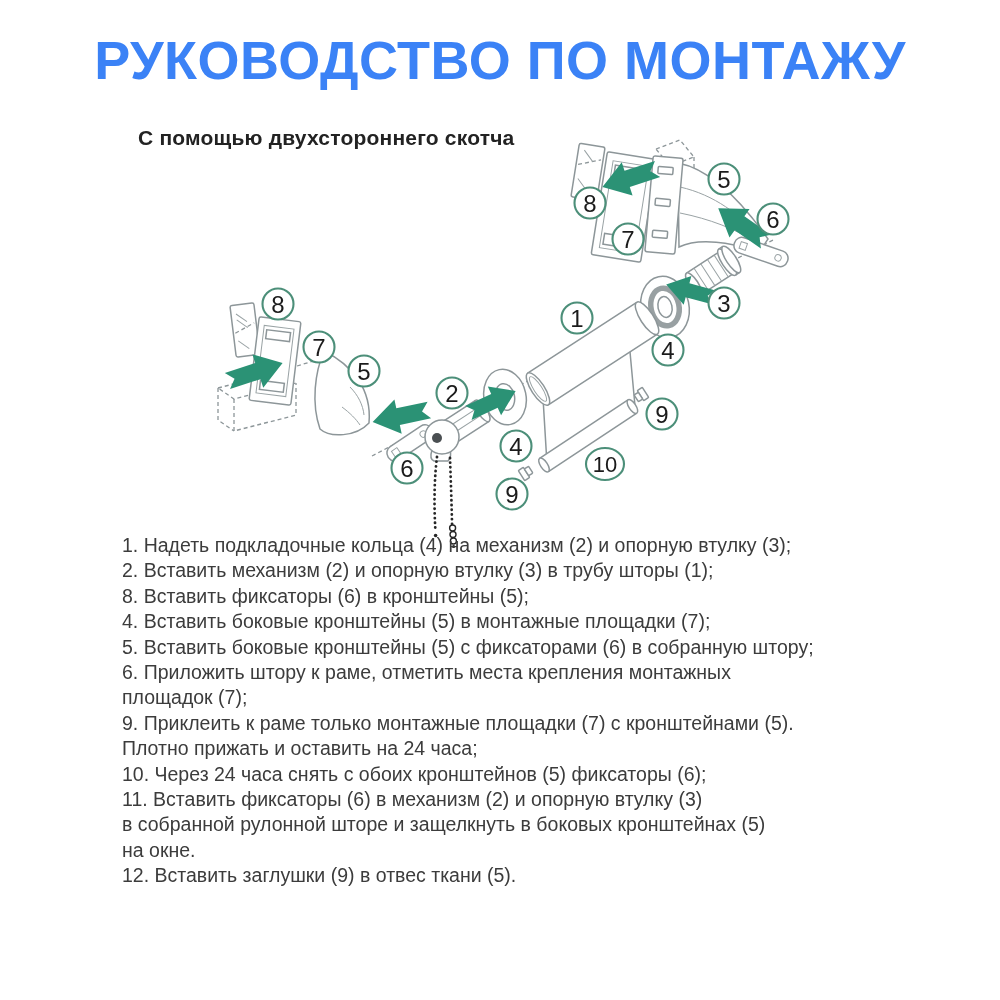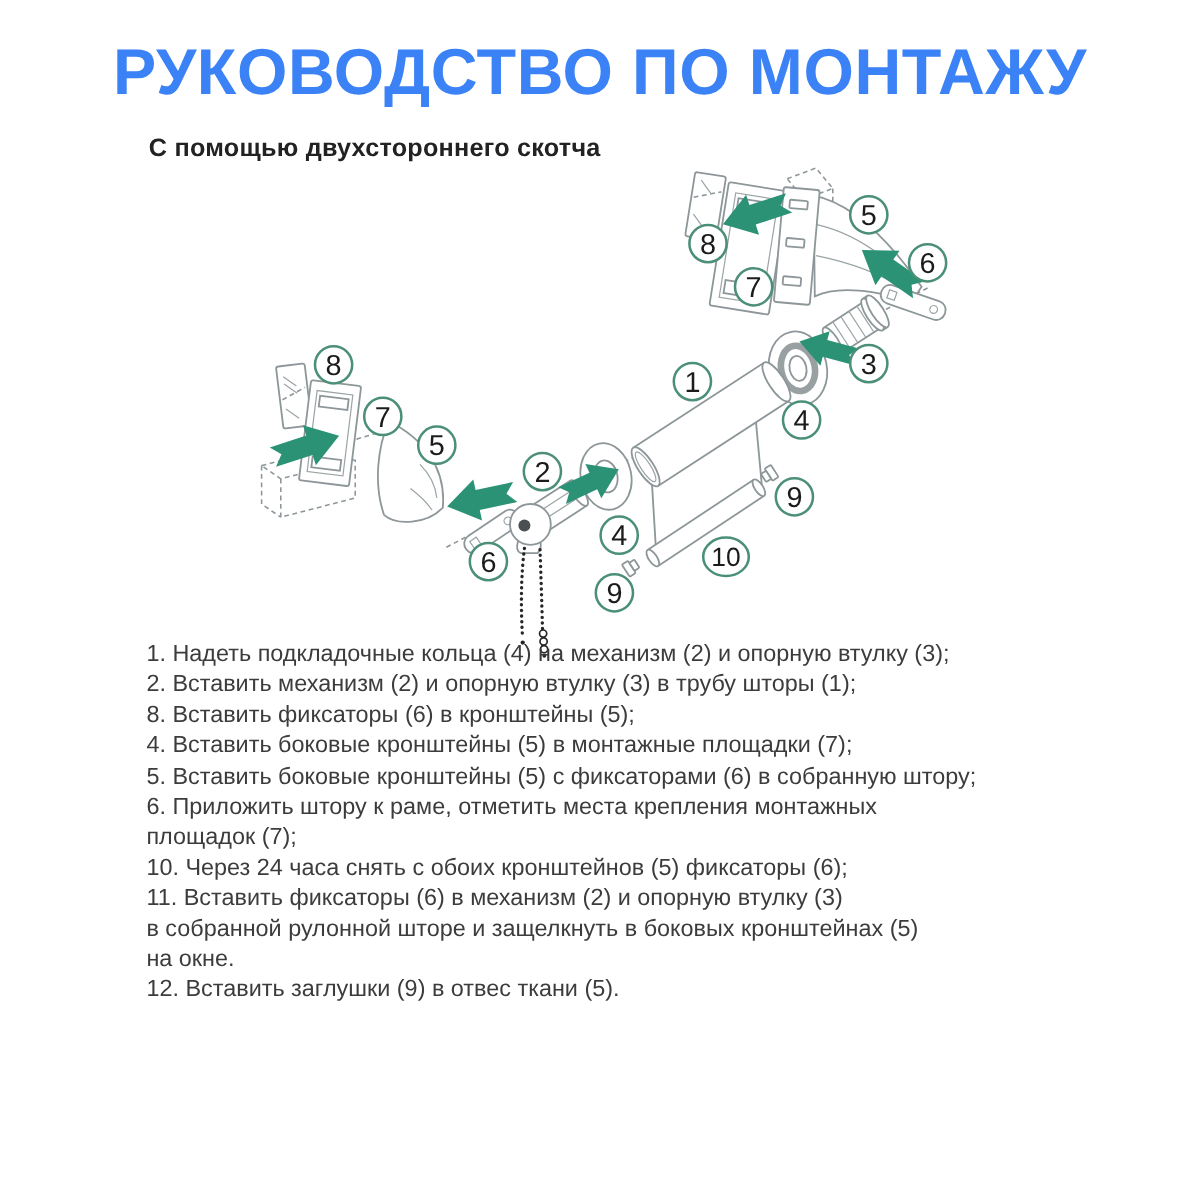--- a/index.html
+++ b/index.html
@@ -6,21 +6,21 @@
   .page{
     position:relative;width:1000px;height:1000px;background:#ffffff;
     font-family:"Liberation Sans", sans-serif;overflow:hidden;
   }
   .title{
     position:absolute;top:33px;left:0;right:0;margin:0;
     text-align:center;font-size:54px;font-weight:700;color:#3b82f6;
     letter-spacing:.5px;line-height:1;
   }
   .subtitle{
-    position:absolute;top:110px;left:122px;margin:2px;
+    position:absolute;top:110px;left:122px;margin:16px;
     font-size:21px;font-weight:700;color:#222;letter-spacing:.2px;
   }
   .diagram{position:absolute;left:120px;top:125px;width:680px;height:450px;}
   .steps{
     position:absolute;left:122px;top:533px;width:780px;
     font-size:19.5px;line-height:25.4px;color:#3c3c3c;
   }
   .steps p{margin:0;white-space:pre-line;}
   
   .ln{stroke:#8d9699;stroke-width:1.5;fill:none;}
@@ -261,20 +261,22 @@
   </svg>
 
   <div class="steps">
     <p>1. Надеть подкладочные кольца (4) на механизм (2) и опорную втулку (3);</p>
     <p>2. Вставить механизм (2) и опорную втулку (3) в трубу шторы (1);</p>
     <p>8. Вставить фиксаторы (6) в кронштейны (5);</p>
     <p>4. Вставить боковые кронштейны (5) в монтажные площадки (7);</p>
     <p>5. Вставить боковые кронштейны (5) с фиксаторами (6) в собранную штору;</p>
     <p>6. Приложить штору к раме, отметить места крепления монтажных
 площадок (7);</p>
+    <p>9. Приклеить к раме только монтажные площадки (7) с кронштейнами (5).
+Плотно прижать и оставить на 24 часа;</p>
     <p>10. Через 24 часа снять с обоих кронштейнов (5) фиксаторы (6);</p>
     <p>11. Вставить фиксаторы (6) в механизм (2) и опорную втулку (3)
 в собранной рулонной шторе и защелкнуть в боковых кронштейнах (5)
 на окне.</p>
     <p>12. Вставить заглушки (9) в отвес ткани (5).</p>
   </div>
 
 </div>
 
 </body></html>

